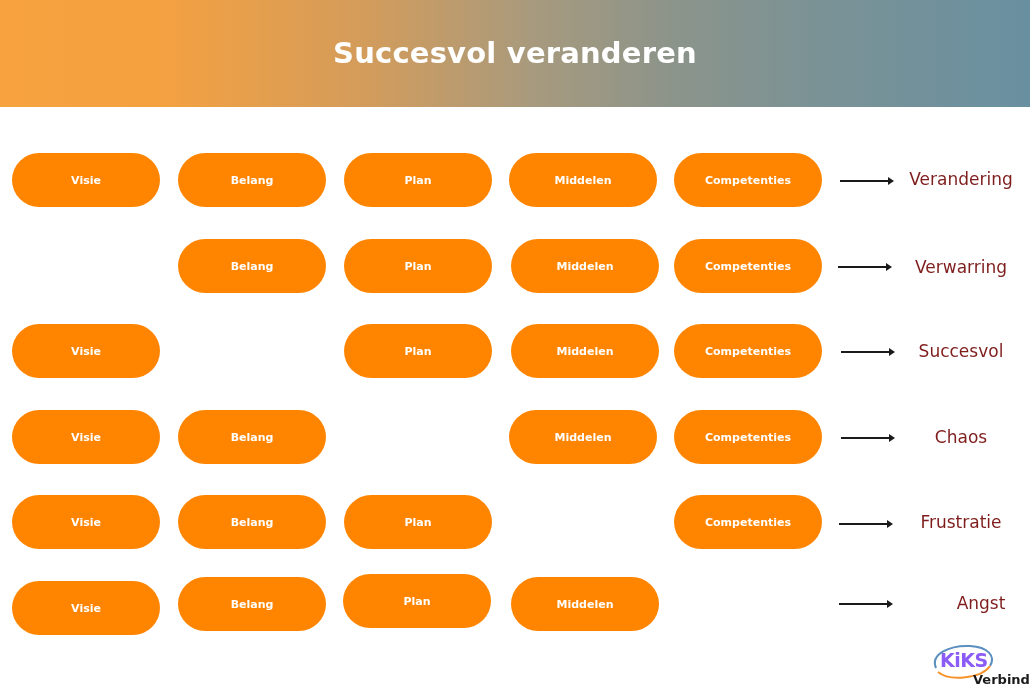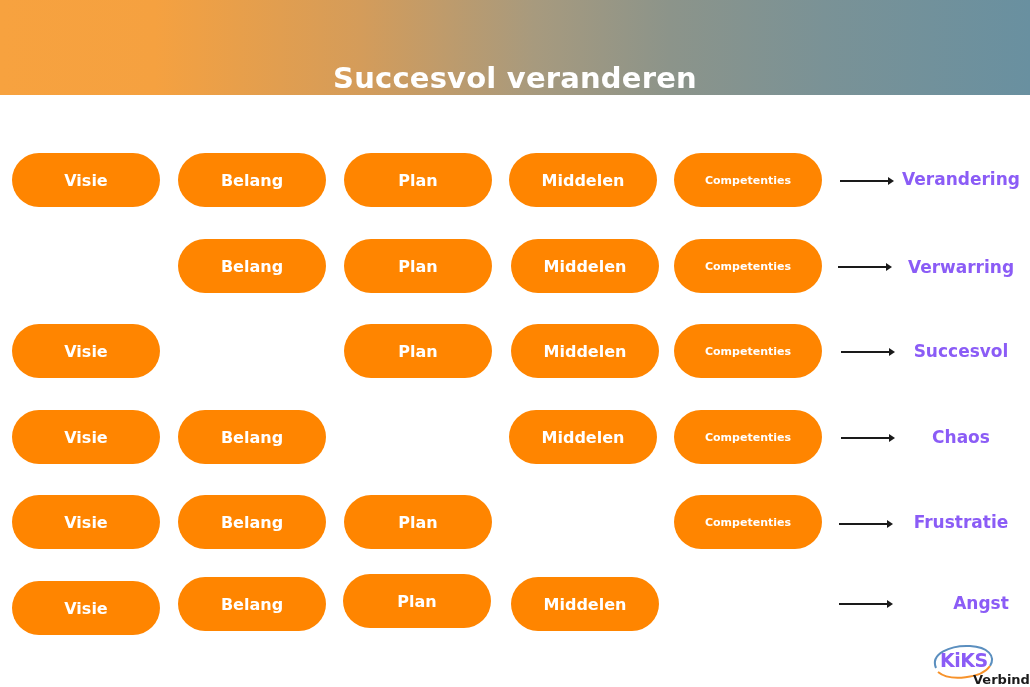--- a/index.html
+++ b/index.html
@@ -2,43 +2,43 @@
 <html><head>
 <meta charset="utf-8">
 <style>
   html, body { margin: 0; padding: 0; }
   body {
     width: 1030px; height: 687px; overflow: hidden; position: relative;
     background: #ffffff;
     font-family: "DejaVu Sans", sans-serif;
   }
   .header {
-    position: absolute; left: 0; top: 0; width: 1030px; height: 95px;
+    position: absolute; left: 0; top: 0; width: 1030px; height: 107px;
     background: linear-gradient(90deg, #F7A23F 0%, #F5A140 15%, #D49C5A 35%, #A79A7E 52%, #8C948A 65%, #7A9296 80%, #6990A0 100%);
-    display: flex; align-items: flex-end; justify-content: center;
+    display: flex; align-items: center; justify-content: center;
   }
   .title {
     color: #ffffff; font-weight: bold; font-size: 29px; letter-spacing: 0.2px;
     margin-top: -2px;
   }
   .pill {
     position: absolute; width: 148px; height: 54px; border-radius: 27px;
-    background: #FF8500; color: #ffffff; font-weight: bold; font-size: 16px;
+    background: #FF8500; color: #ffffff; font-weight: bold; font-size: 11px;
     display: flex; align-items: center; justify-content: center;
   }
   .pill.small-text { font-size: 11px; }
   .arrow {
     position: absolute; height: 2px; background: #1a1a1a; width: 50px;
   }
   .arrow::after {
     content: ""; position: absolute; right: -4px; top: -3px;
     border-left: 6px solid #1a1a1a; border-top: 4px solid transparent; border-bottom: 4px solid transparent;
   }
   .outcome {
-    position: absolute; color: #8b5cf6; font-weight: bold; font-size: 17px;
+    position: absolute; color: #7f1d1d; font-weight: normal; font-size: 17px;
     width: 130px; text-align: center;
   }
   .logo {
     position: absolute; left: 930px; top: 642px; width: 96px; height: 42px;
   }
 </style>
 </head>
 <body>
 
 <div class="header">

